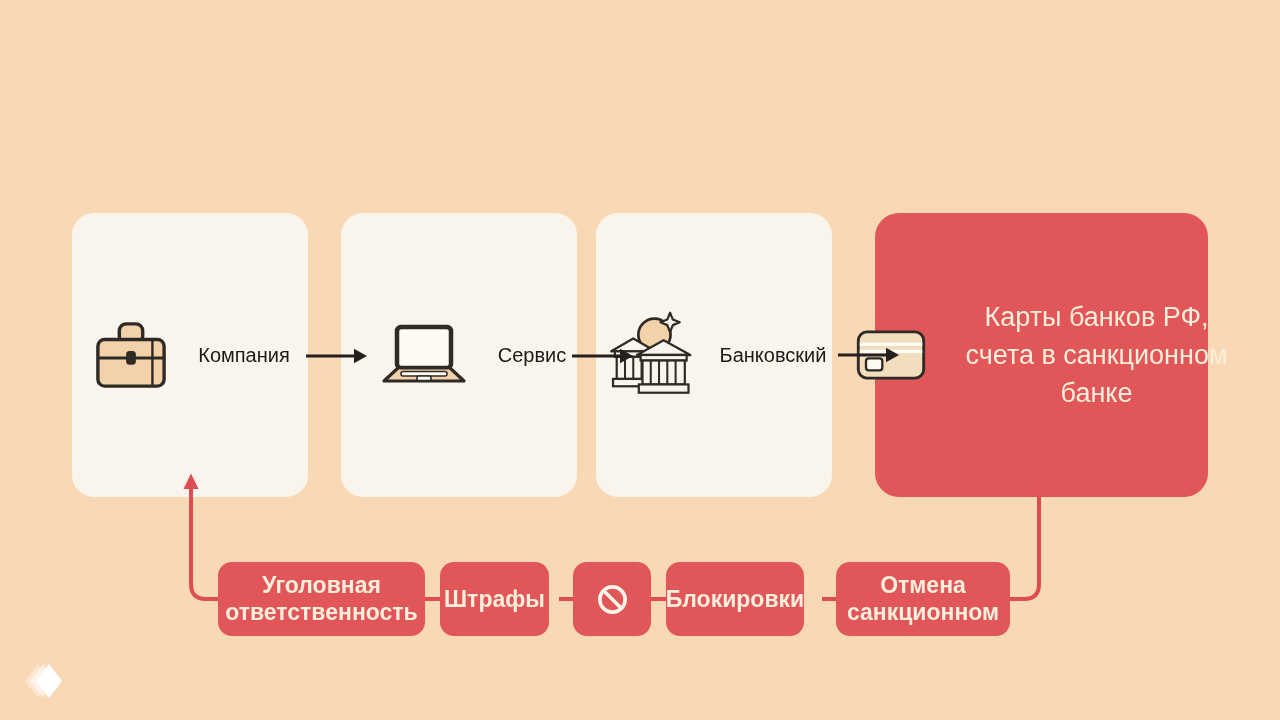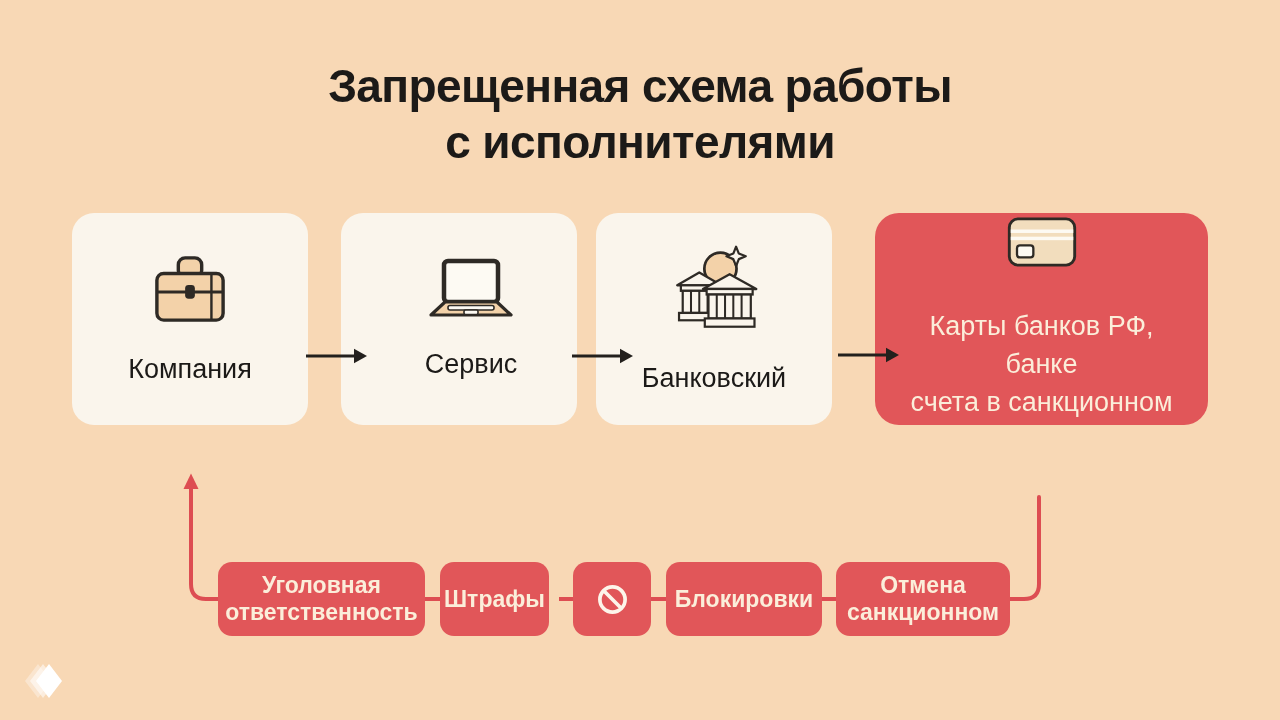--- a/index.html
+++ b/index.html
@@ -14,28 +14,28 @@
   
   .title{
     position:absolute;left:0;top:58px;width:1280px;
     text-align:center;font-weight:700;font-size:46px;line-height:56px;
     letter-spacing:-0.6px;color:var(--ink,#1c1a18);margin:0;
   }
   .title span{display:block;}
 
   
   .card{
-    position:absolute;top:213px;height:212px;width:236px;
+    position:absolute;top:213px;height:284px;width:236px;
     border-radius:22px;background:var(--card,#faf5ec);
-    display:flex;flex-direction:column;align-items:center;justify-content:center;
+    display:flex;flex-direction:row;align-items:center;justify-content:center;
     gap:26px;box-sizing:border-box;
   }
   .card .icon{flex:0 0 auto;display:block;}
   .card .label{
-    text-align:center;font-size:27px;line-height:34px;font-weight:500;
+    text-align:center;font-size:20px;line-height:34px;font-weight:500;
     color:var(--ink,#1c1a18);
   }
   .card .label div{white-space:nowrap;}
   .c1{left:72px;}
   .c2{left:341px;padding-left:24px;}
   .c3{left:596px;}
   .c4{left:875px;width:333px;background:var(--danger,#e15659);border-radius:24px;gap:40px;}
   .c4 .label{color:var(--cream,#fbeeda);font-size:27px;line-height:38px;}
 
   
@@ -46,35 +46,31 @@
     position:absolute;top:562px;height:74px;border-radius:14px;
     background:var(--danger,#e15659);
     display:flex;flex-direction:column;align-items:center;justify-content:center;
     text-align:center;color:var(--cream,#fbf0e1);
     font-size:23px;line-height:27px;font-weight:600;box-sizing:border-box;
   }
   .badge div{white-space:nowrap;}
   .b1{left:218px;width:207px;}
   .b2{left:440px;width:109px;}
   .b3{left:573px;width:78px;}
-  .b4{left:666px;width:156px;}
+  .b4{left:666px;width:138px;}
   .b5{left:836px;width:174px;}
 
   
   .logo{position:absolute;left:22px;top:659px;}
 </style>
 </head>
 <body>
 
 <div class="stage">
 
-  <h1 class="title">
-    <span>Запрещенная схема работы</span>
-    <span>с исполнителями</span>
-  </h1>
 
   <div class="card c1">
     <svg class="icon" width="82" height="74" viewBox="0 0 84 76">
       <rect x="30" y="6" width="24" height="20" rx="7" fill="var(--fill,#f3d2a9)" stroke="var(--outline,#2e2a25)" stroke-width="3.5"></rect>
       <rect x="8" y="22" width="68" height="48" rx="7" fill="var(--fill,#f3d2a9)" stroke="var(--outline,#2e2a25)" stroke-width="3.5"></rect>
       <path d="M8 41 H76" stroke="var(--outline,#2e2a25)" stroke-width="3" fill="none"></path>
       <path d="M64 23 V69" stroke="var(--outline,#2e2a25)" stroke-width="2.5" fill="none"></path>
       <rect x="37" y="34" width="10" height="14" rx="3.5" fill="var(--outline,#2e2a25)"></rect>
     </svg>
     <div class="label">Компания</div>
@@ -114,22 +110,22 @@
 
   <div class="card c4">
     <svg class="icon" width="70" height="50" viewBox="0 0 72 52">
       <rect x="2" y="2" width="68" height="48" rx="9" fill="#f2ddbd" stroke="var(--outline,#2e2a25)" stroke-width="3"></rect>
       <rect x="3.5" y="13" width="65" height="3.6" fill="var(--paper,#fdfaf3)"></rect>
       <rect x="3.5" y="20.5" width="65" height="3.6" fill="var(--paper,#fdfaf3)"></rect>
       <rect x="10" y="29.5" width="17" height="12.5" rx="3" fill="var(--paper,#fdfaf3)" stroke="var(--outline,#2e2a25)" stroke-width="2.4"></rect>
     </svg>
     <div class="label">
       <div>Карты банков РФ,</div>
+      <div>счета в санкционном</div>
       <div>банке</div>
-      <div>счета в санкционном</div>
     </div>
   </div>
 
   <svg class="overlay" viewBox="0 0 1280 720">
     <g>
       <path d="M306 356 H355" stroke="#23201d" stroke-width="3.2" fill="none"></path>
       <path d="M354 348.8 L367 356 L354 363.2 Z" fill="#23201d"></path>
     </g>
     <g>
       <path d="M572 356 H621" stroke="#23201d" stroke-width="3.2" fill="none"></path>

